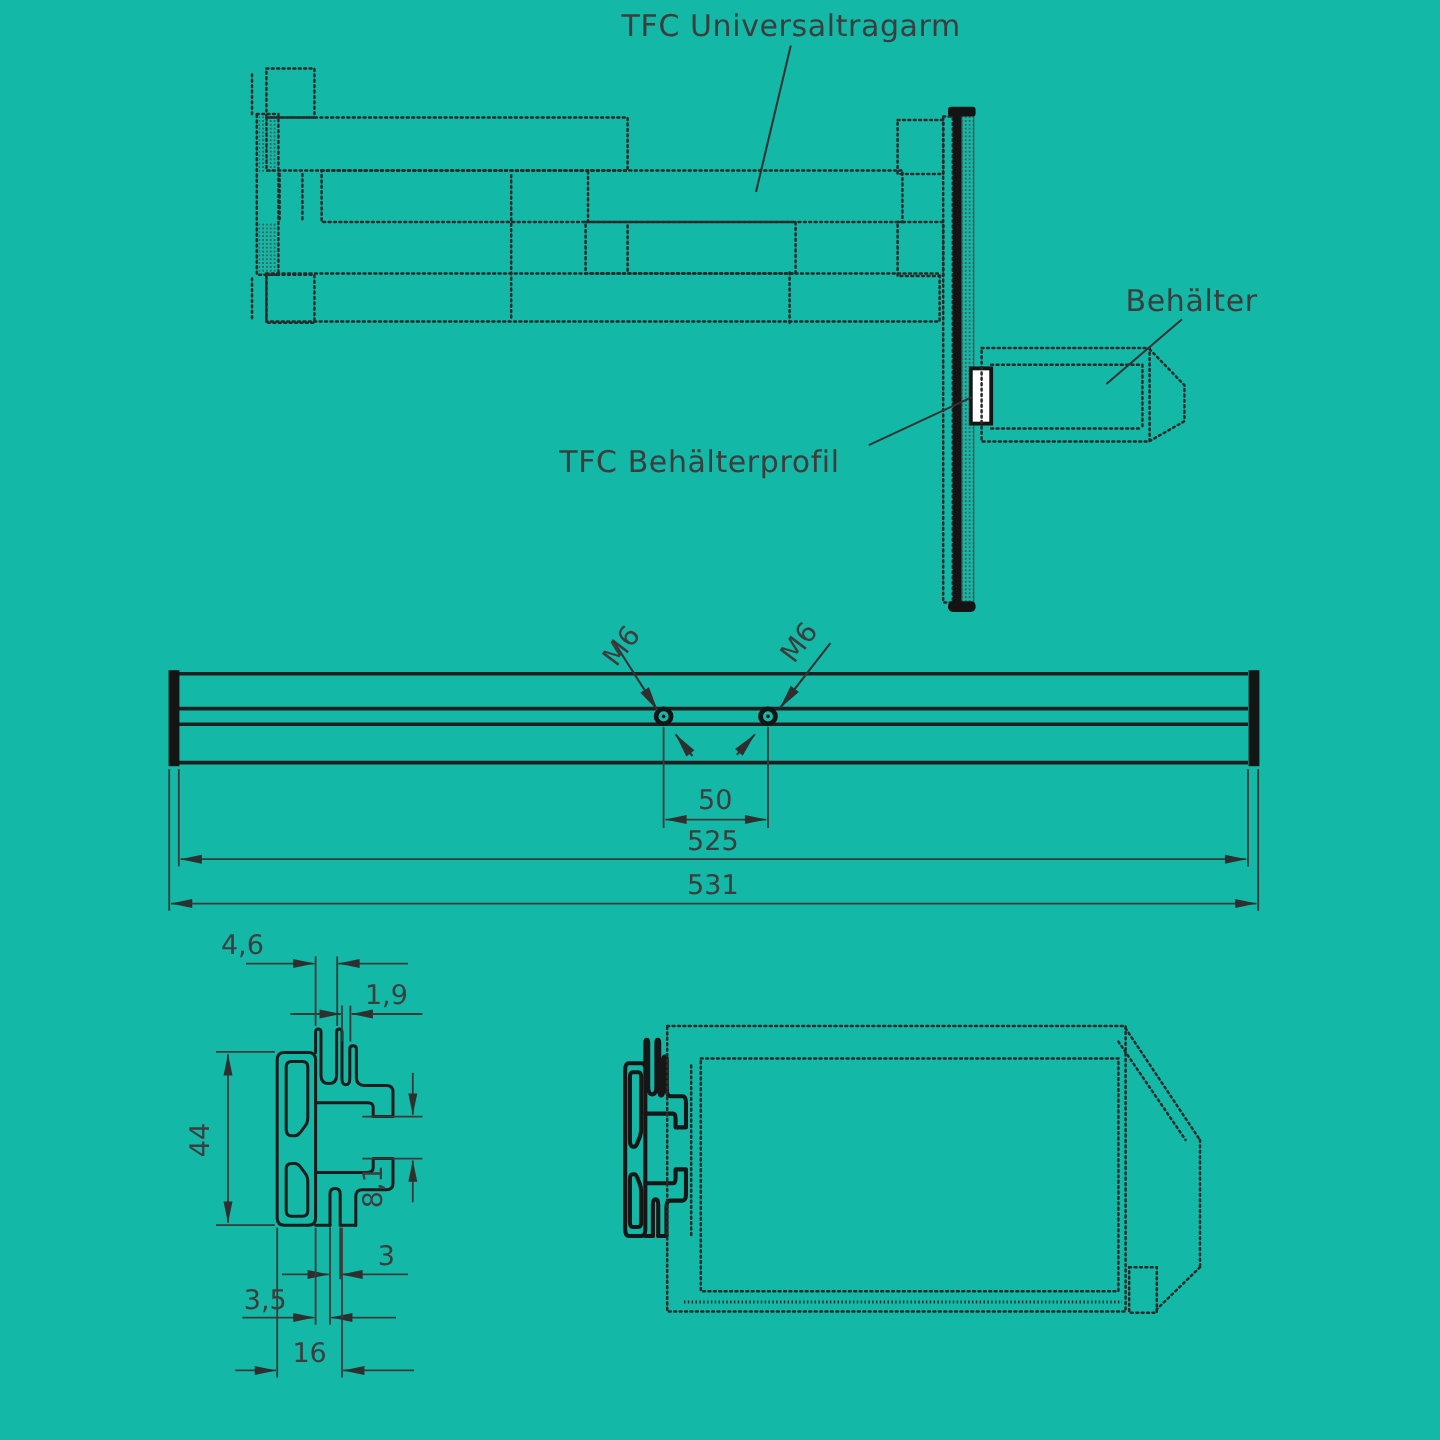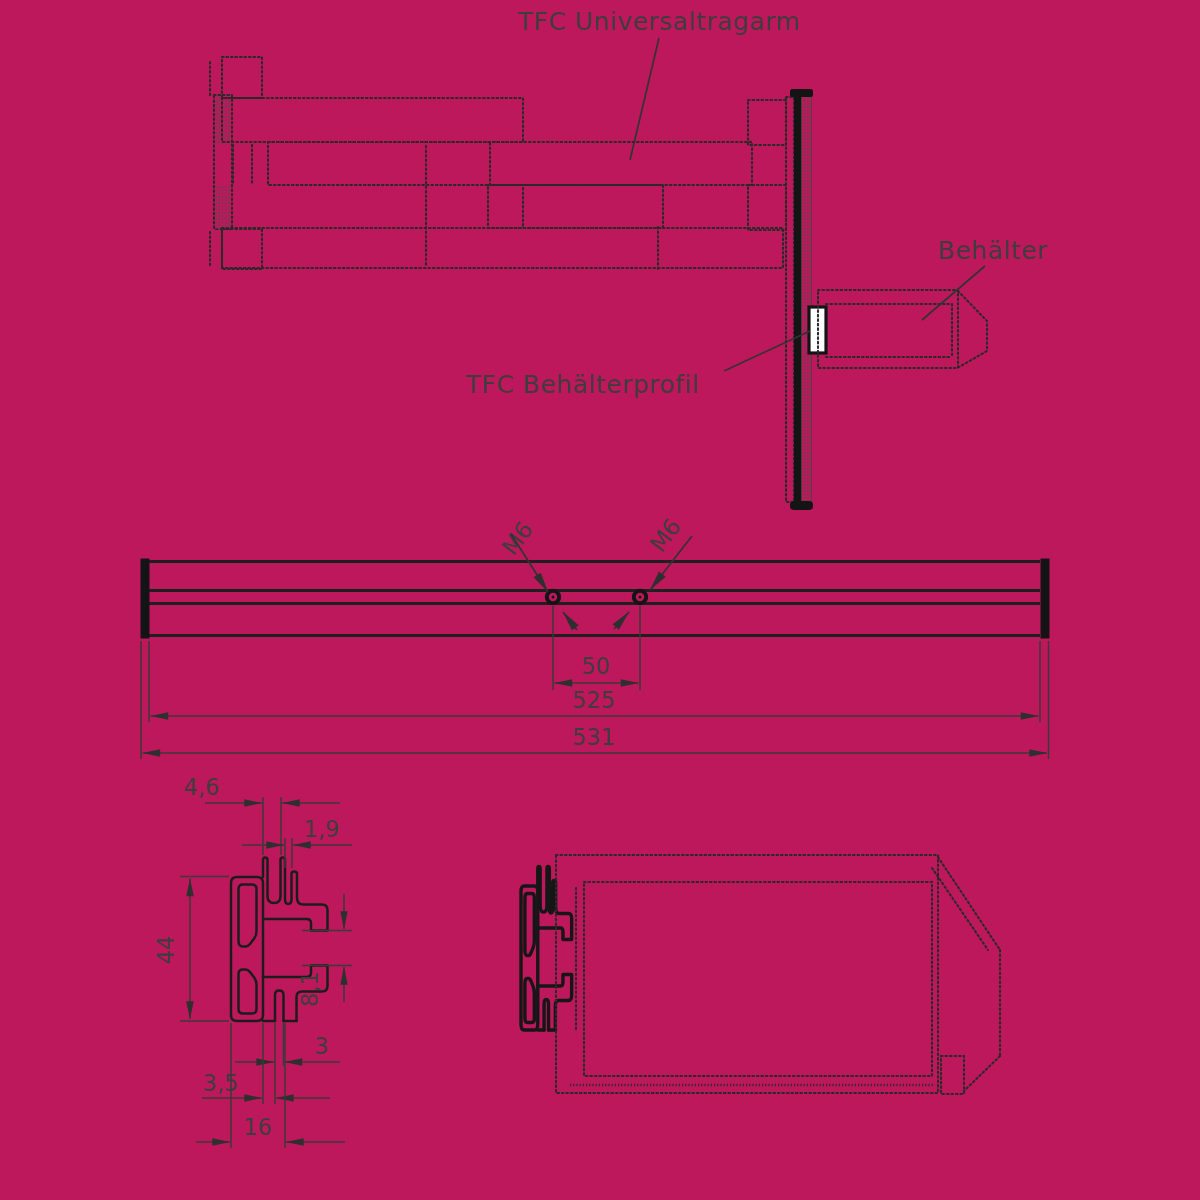--- a/index.html
+++ b/index.html
@@ -1,16 +1,16 @@
 <!DOCTYPE html>
 <html><head>
 <meta charset="utf-8">
 <style>
   html,body{margin:0;padding:0;background:#fff;}
-  #stage{position:relative;width:1200px;height:1200px;background:#be185d;overflow:hidden;}
+  #stage{position:relative;width:1200px;height:1200px;background:#14b8a6;overflow:hidden;}
   svg{display:block;}
   .d{stroke:#2a2a2a;stroke-width:2.1;fill:none;stroke-dasharray:1.6 2.9;stroke-linecap:round;}
   .e{stroke:#3a3a3a;stroke-width:1.5;fill:none;}
   .ld{stroke:#333;stroke-width:1.7;fill:none;}
   .blk{fill:#141414;stroke:none;}
   .t{font-family:"DejaVu Sans","Liberation Sans",sans-serif;fill:#3d3d3d;}
   .big{font-size:25px;letter-spacing:.5px;}
   .dim{font-size:22.5px;}
   .m6{font-size:23px;}
 </style>

